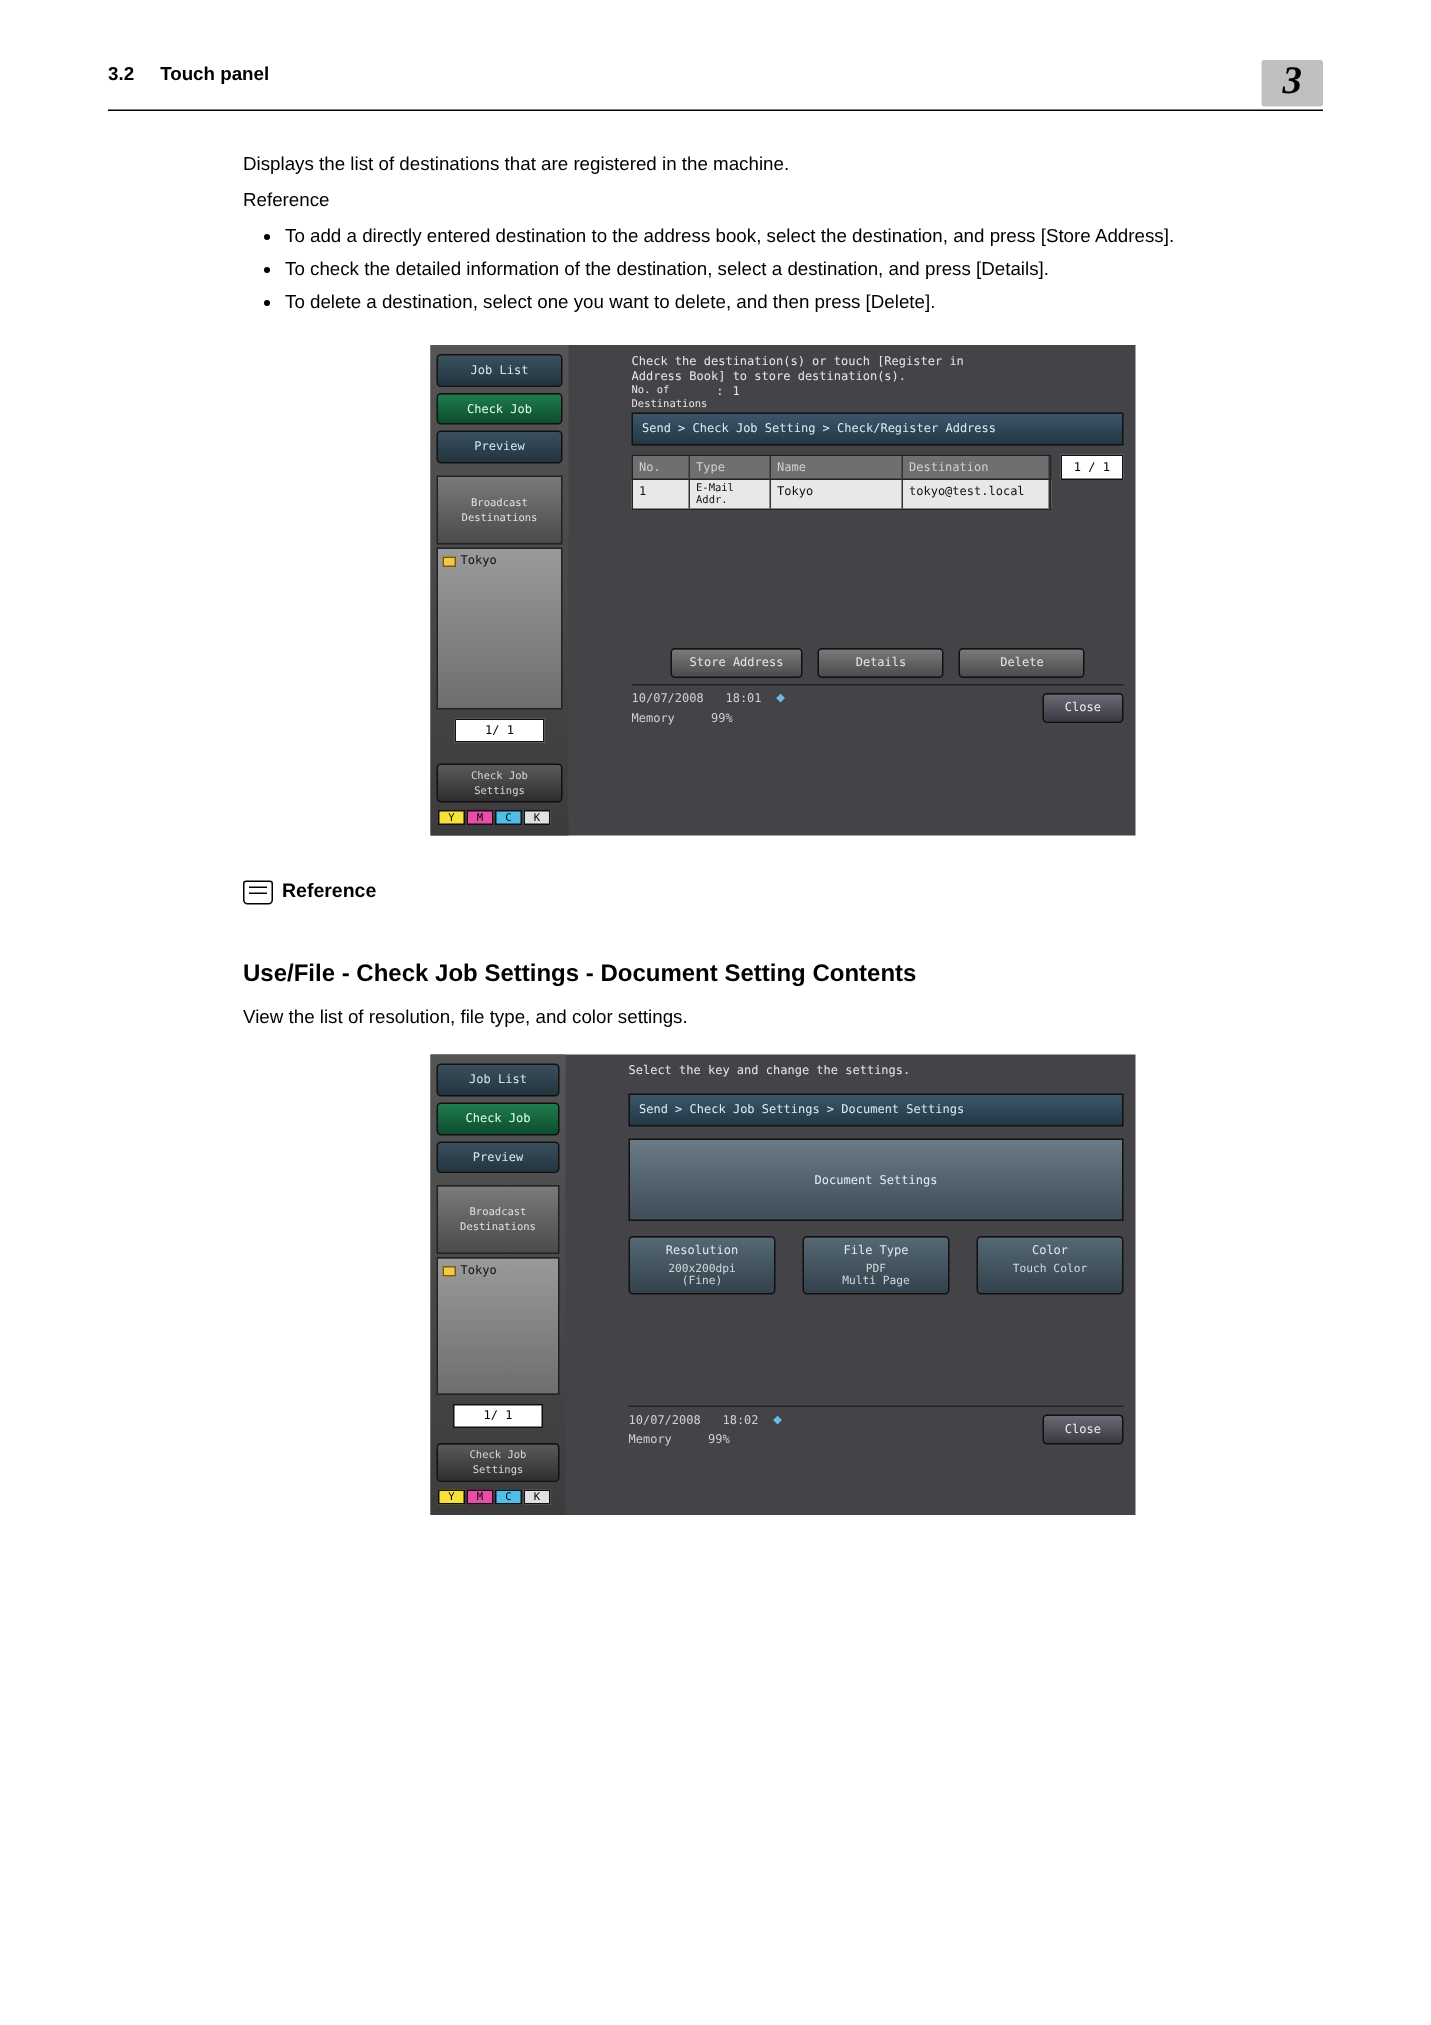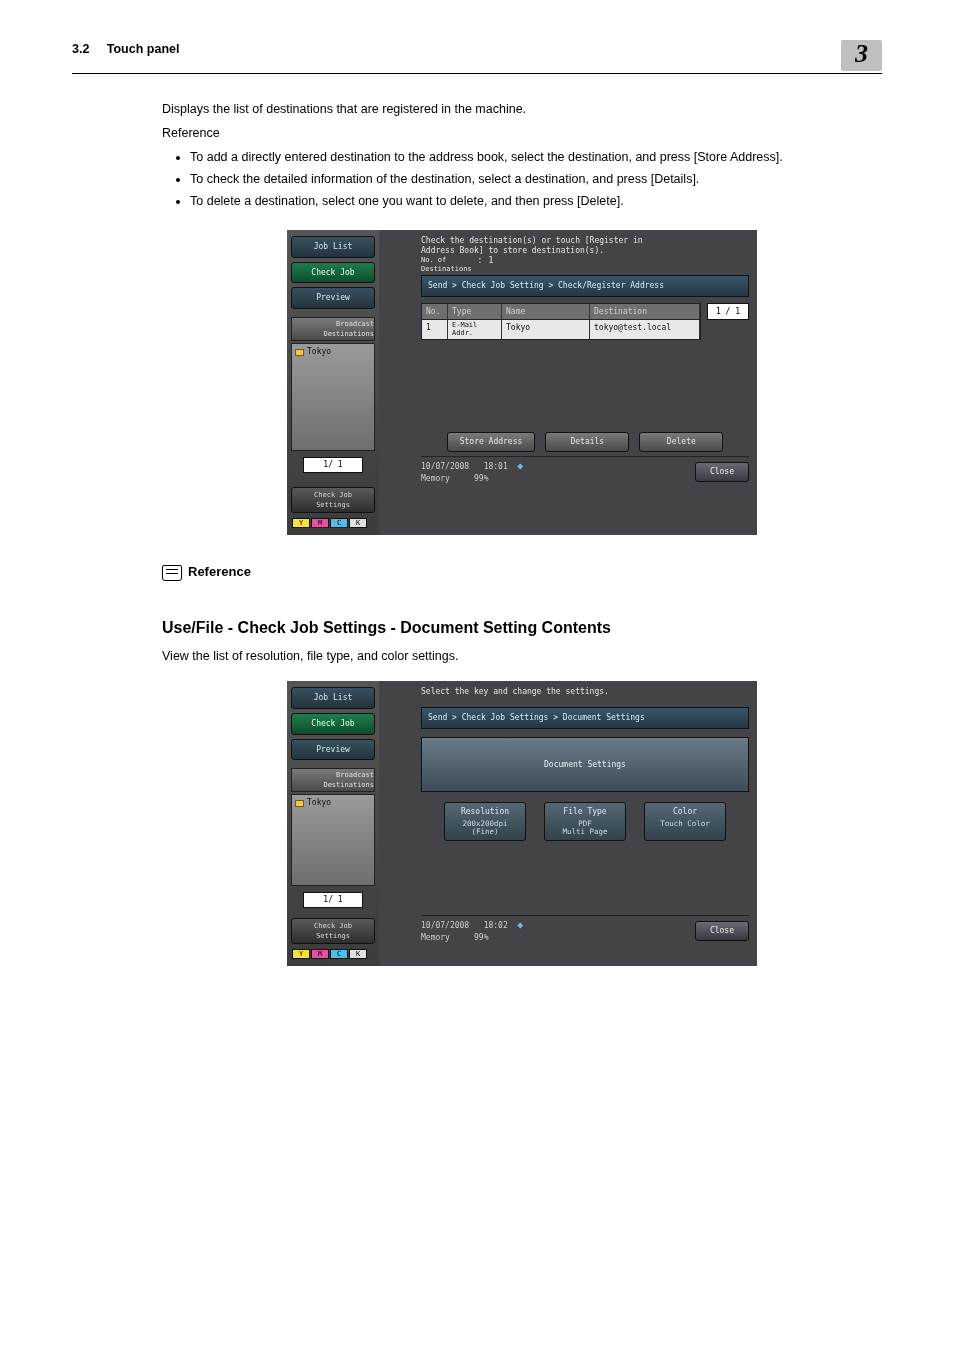--- a/index.html
+++ b/index.html
@@ -70,22 +70,22 @@
     text-align: center;
     padding: 4px 2px;
     margin-bottom: 4px;
     font-size: 8px;
   }
   .mini-btn.active { background: linear-gradient(#1f7c4f,#0d4d2d); color: #dfffe8; }
   .mini-label {
     background: linear-gradient(#7a7a7a,#4a4a4a);
     border: 1px solid #222;
     font-size: 7px;
-    text-align: right;
-    padding: 1px 0;
+    text-align: center;
+    padding: 12px 0;
     color: #e0e0e0;
     margin-top: 4px;
   }
   .left-list {
     background: linear-gradient(#9a9a9a,#6e6e6e);
     height: 108px;
     border: 1px solid #222;
     margin-top: 2px;
     font-size: 8px;
     color: #111;
@@ -110,40 +110,40 @@
   .panel .right-col { flex:1; padding: 6px 8px 4px; display:flex;flex-direction:column;}
   .instr { font-size:8px;margin-bottom:2px;color:#e6e6e6;line-height:1.2;}
   .breadcrumb-bar {
     background: linear-gradient(#3b566a,#243744);
     border:1px solid #111;padding:4px 6px;font-size:8px;color:#d6ecf6;margin-bottom:6px;
   }
   .tbl-head {
     display:flex;background:#6f6f6f;border:1px solid #222;font-size:8px;
   }
   .tbl-head > div,.tbl-row > div {padding:2px 4px;border-right:1px solid #333;}
-  .c-no{width:26px;} .c-type{width:54px;} .c-name{width:88px;} .c-dest{flex:1;border-right:none;}
+  .c-no{width:38px;} .c-type{width:54px;} .c-name{width:88px;} .c-dest{flex:1;border-right:none;}
   .tbl-row {display:flex;background:#e8e8e8;color:#111;border:1px solid #222;border-top:none;font-size:8px;}
   .page-badge {background:#fff;color:#000;border:1px solid #111;font-size:8px;padding:2px 8px;}
   .top-row {display:flex;align-items:flex-start;gap:6px;margin-bottom:6px;}
   .spacer-fill{height:86px;}
   .action-row{display:flex;gap:10px;justify-content:center;margin-bottom:4px;}
   .action-btn{
     background:linear-gradient(#7a7a7a,#4b4b4b);border:1px solid #111;border-radius:3px;
     color:#e6e6e6;font-size:8px;padding:3px 12px;min-width:84px;text-align:center;
   }
   .status-row{display:flex;justify-content:space-between;align-items:center;font-size:8px;padding-top:2px;border-top:1px solid #222;}
   .close-btn{
     background:linear-gradient(#6a6a74,#393944);border:1px solid #111;border-radius:3px;
     color:#eee;font-size:8px;padding:3px 14px;
   }
   .diamond{color:#6fb8e8;font-size:10px;}
   .doc-set-row{display:flex;gap:18px;justify-content:center;margin-top:10px;}
   .doc-tile{
     background:linear-gradient(#556874,#33424c);border:1px solid #111;border-radius:3px;
-    width:82px;text-align:center;padding:3px 2px;font-size:8px;color:#dde9ef;
+    width:98px;text-align:center;padding:3px 2px;font-size:8px;color:#dde9ef;
   }
   .doc-tile .sub{font-size:7.5px;color:#cfd9de;line-height:1.15;margin-top:2px;}
   .doc-header-bar{
     background:linear-gradient(#6a7a86,#3e4d58);border:1px solid #111;padding:21px 6px;
     text-align:center;font-size:8px;color:#e4eef4;margin-top:2px;
   }
   .ref-block { margin: 0 0 34px 0; }
   .ref-header { display:flex;align-items:center;gap:6px;font-weight:bold;font-size:13px;margin-bottom:2px;}
   .ref-icon{width:20px;height:16px;border:1.5px solid #000;border-radius:2px 2px 3px 3px;position:relative;}
   .ref-icon:before{content:"";position:absolute;left:3px;right:3px;top:3px;border-top:1px solid #000;}

